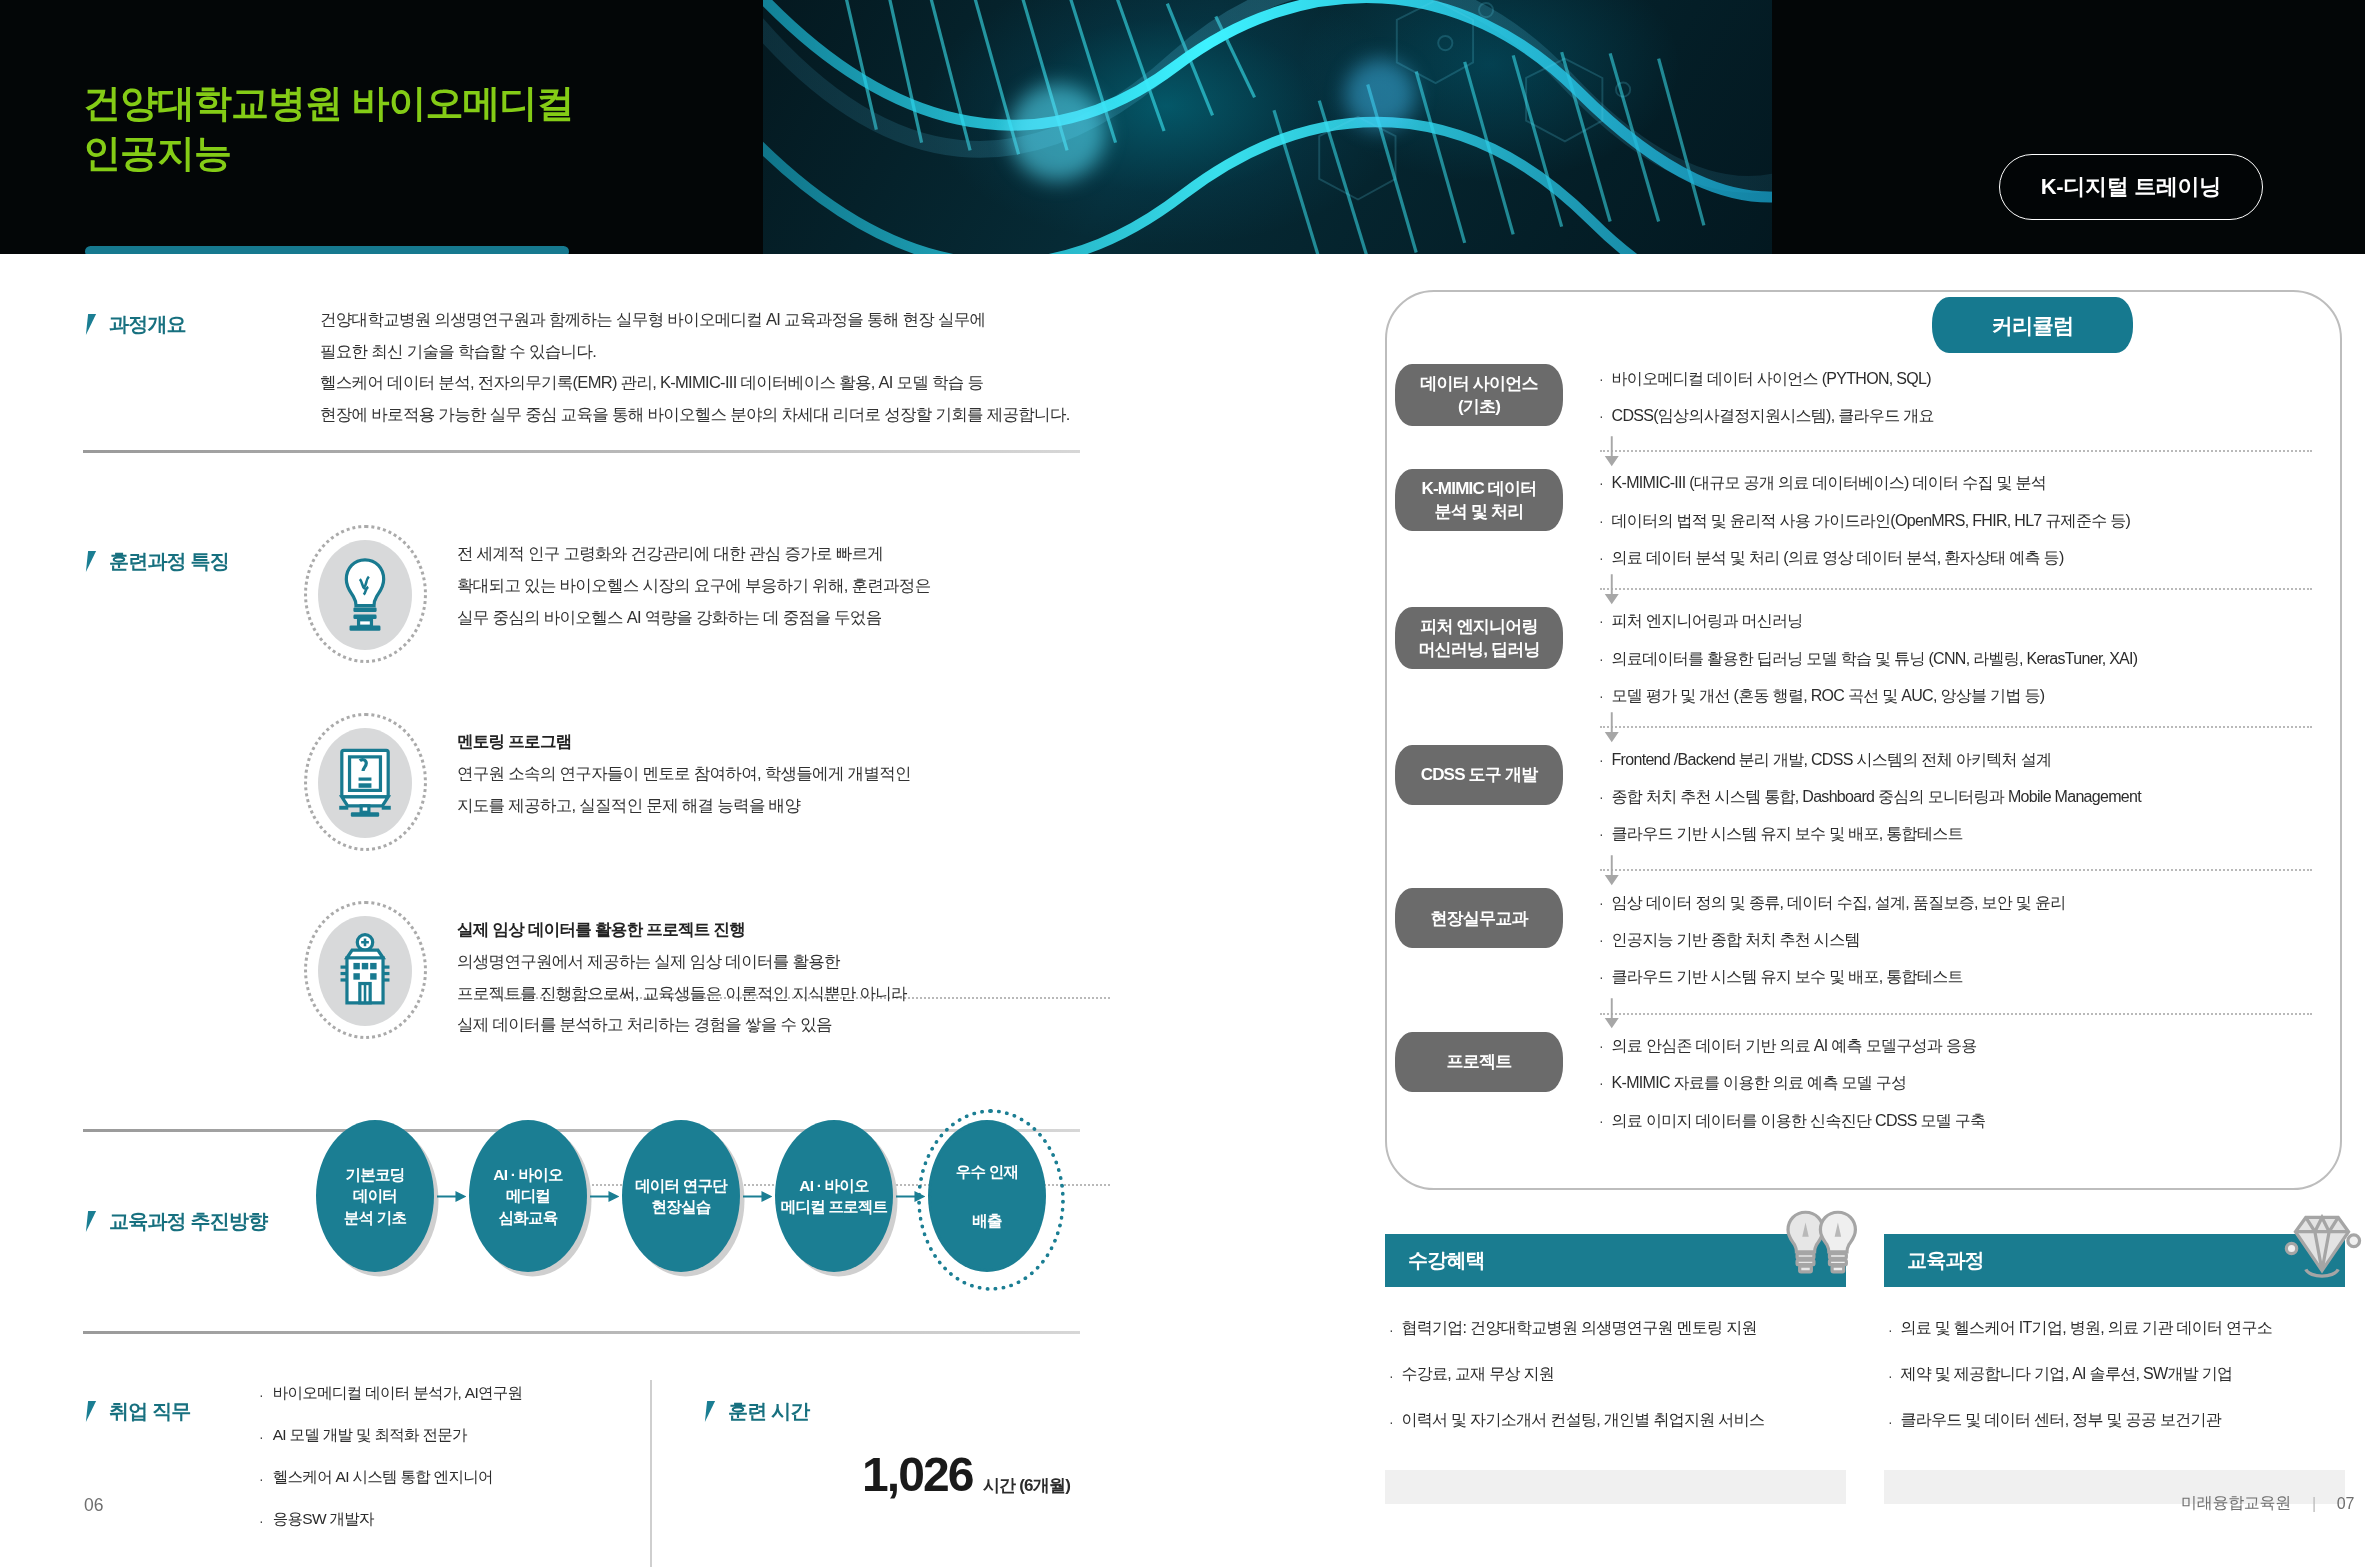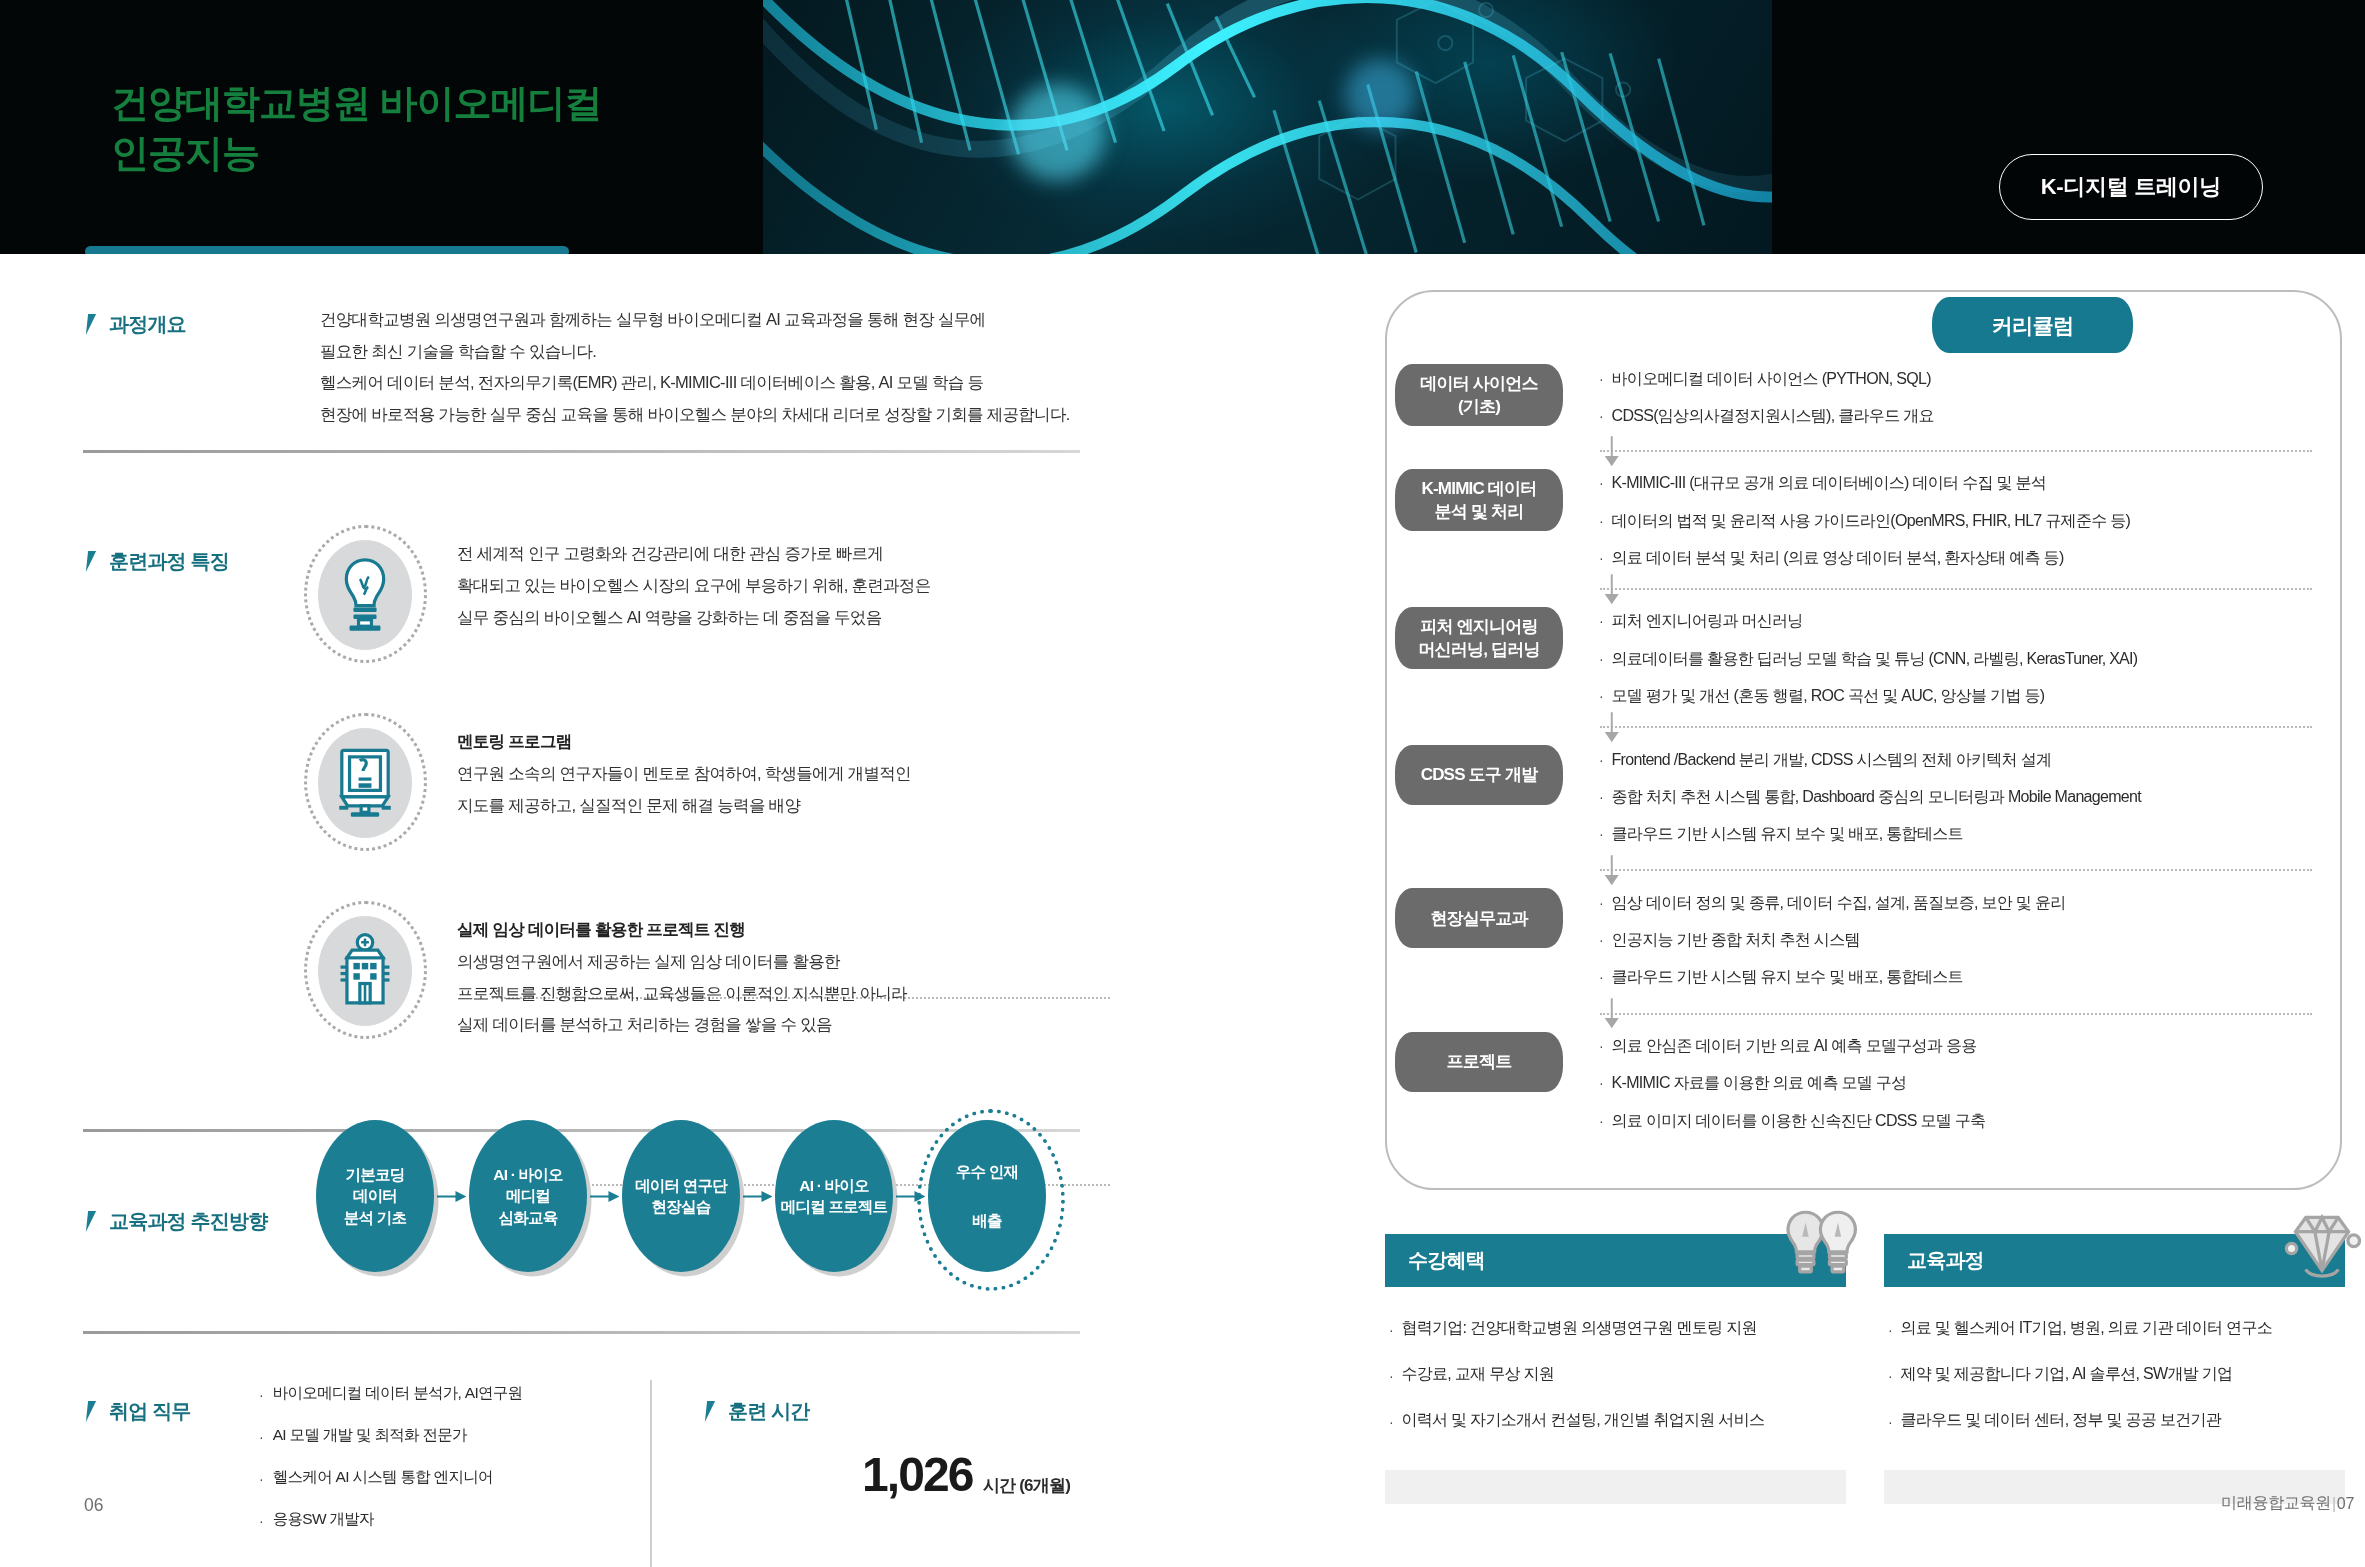--- a/index.html
+++ b/index.html
@@ -23,23 +23,22 @@
     background:
       radial-gradient(ellipse 336px 194px at 40% 45%, rgba(0,190,220,0.30) 0%, rgba(0,120,160,0.10) 45%, rgba(0,0,0,0) 72%),
       radial-gradient(ellipse 272px 168px at 72% 30%, rgba(0,170,210,0.22) 0%, rgba(0,0,0,0) 70%),
       linear-gradient(120deg, #04181f 0%, #062b36 40%, #031820 100%);
   }
   .glow { position:absolute; border-radius:50%; filter: blur(10.3px); }
   .glow-a { left: 246px; top: 103px; width: 97px; height: 97px; background: rgba(90,230,255,0.55); }
   .glow-b { left: 582px; top: 78px; width: 71px; height: 71px; background: rgba(70,200,255,0.45); }
   .title-block { position: absolute; left: 83px; top: 78px; }
   .title-line {
-    color: #15803d; font-size: 38px; font-weight: 700; line-height: 1.32;
+    color: #84cc16; font-size: 38px; font-weight: 700; line-height: 1.32;
     letter-spacing: -1px;
-    margin-left: 28px;
   }
   .title-bar {
     position: absolute; left: 85px; top: 246px; width: 484px; height: 11px;
     background: #16798f; border-radius: 5.8px;
   }
   .kdt-badge {
     position: absolute; right: 103px; top: 154px;
     padding: 17px 41px; border: 1.9px solid #ffffff; border-radius: 39px;
     color: #ffffff; font-size: 22px; font-weight: 700; letter-spacing: -0.3px;
     background: rgba(3,6,7,0.35);
@@ -180,21 +179,21 @@
   .card-body { padding: 31px 0 0 3.9px; }
   .card-li { display:flex; gap: 7.8px; margin-bottom: 22px; }
   .card-li .t { font-size: 16px; color: #2a2a2a; letter-spacing: -0.7px; }
   .card-foot { position: absolute; top: 1216px; width: 461px; height: 34px; background: #f0f0f0; }
   #foot-benefit { left: 135px; }
   #foot-field { left: 634px; }
 
   #pg-right {
     position: absolute; right: 78px; top: 1239px;
     font-size: 16px; color: #6e6e6e; letter-spacing: -0.3px;
-    display: flex; gap: 1px; align-items: center;
+    display: flex; gap: 21px; align-items: center;
   }
   .pg-div { color: #bbb; }
 </style>
 </head>
 <body>
 
 <div id="page">
 
   <div class="header">
     <div class="dna-wrap">

